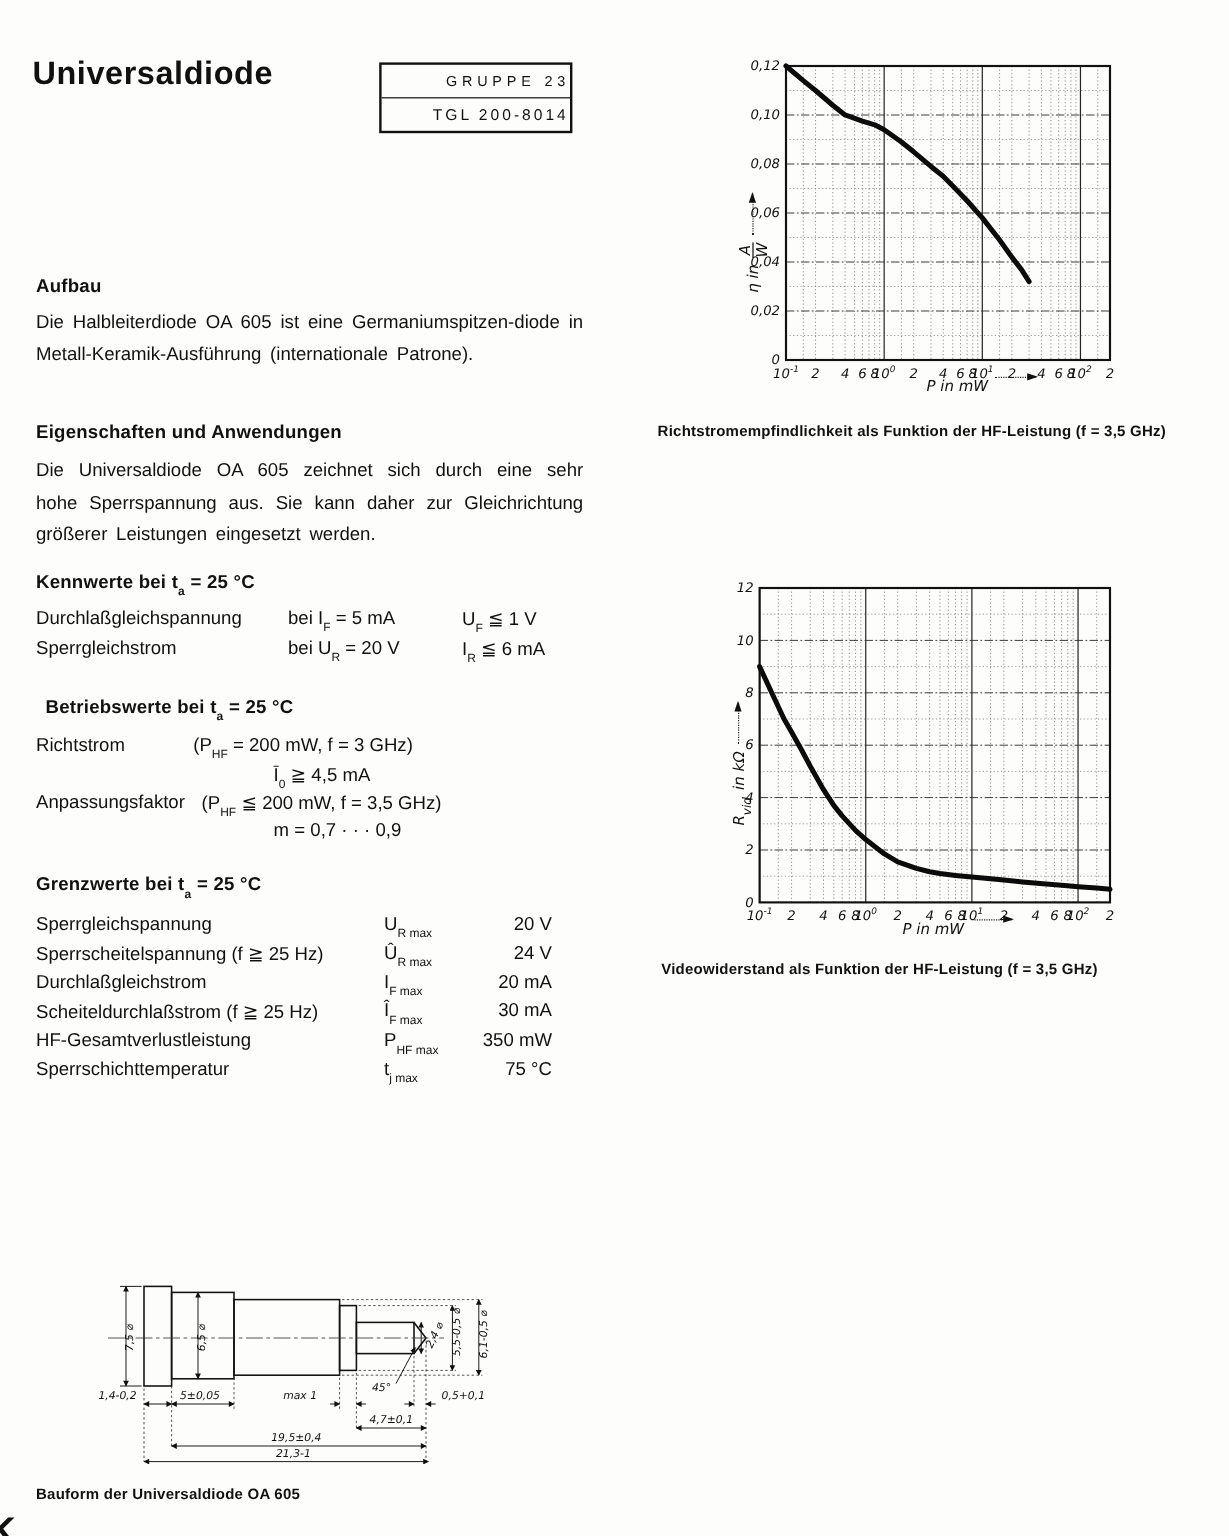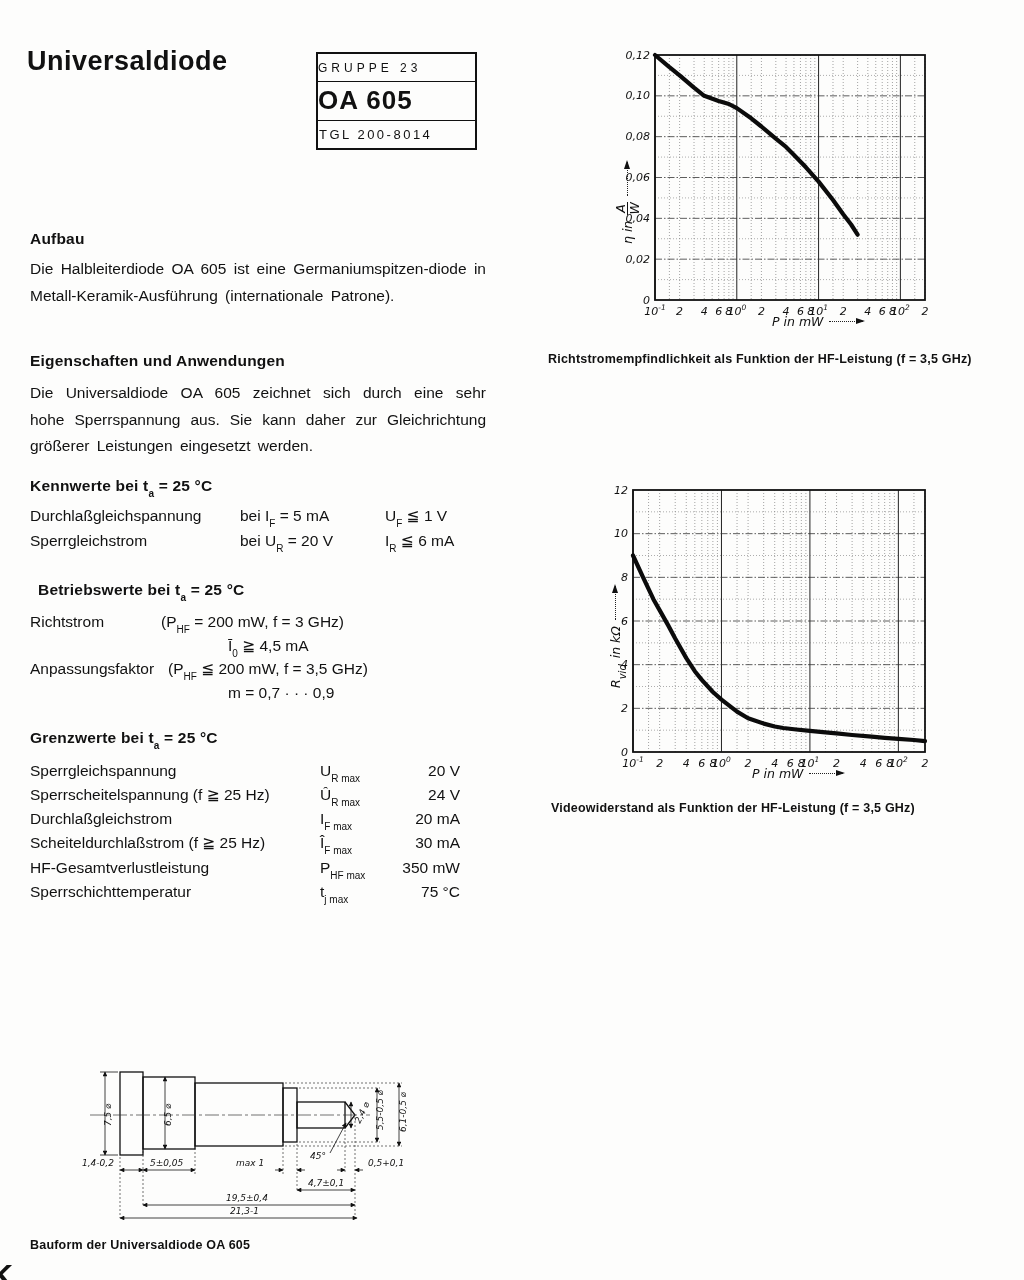--- a/index.html
+++ b/index.html
@@ -1,21 +1,21 @@
 <!DOCTYPE html>
 <html><head>
 <meta charset="utf-8">
 <style>
   html,body{margin:0;padding:0}
   body{width:1024px;height:1280px;position:relative;background:#fdfdfc;color:#111;
        font-family:"Liberation Sans",sans-serif;overflow:hidden}
   .abs{position:absolute}
   .title{font-size:27px;font-weight:bold;letter-spacing:.5px}
   .part-box{width:157px;border:2px solid #111}
-  .pb-row{text-align:left}
+  .pb-row{text-align:right}
   .pb-group{font-size:12px;letter-spacing:4px;padding:7px 0 6px;border-bottom:1.5px solid #111}
   .pb-part{font-size:26px;font-weight:bold;letter-spacing:1px;padding:3px 0 4px;border-bottom:1.5px solid #111}
   .pb-std{font-size:13px;letter-spacing:2.5px;padding:6px 1px 6px}
   .h{font-size:15.5px;font-weight:bold;letter-spacing:.2px}
   .body-p{font-size:15.5px;line-height:1.72;text-align:justify;margin:0;width:456px;word-spacing:3px}
   .row-txt{font-size:15.5px;white-space:nowrap}
   sub{font-size:10px;position:relative;top:2px;line-height:0}
   .val-right{width:90px;text-align:right}
   .caption{font-size:12.5px;font-weight:bold;letter-spacing:.2px}
   
@@ -23,42 +23,41 @@
   .gv-maj{stroke:#222;stroke-width:1}
   .gh-min{stroke:#777;stroke-width:.6;stroke-dasharray:1 2}
   .gh-maj{stroke:#333;stroke-width:.8;stroke-dasharray:7 2 1.5 2}
   .plot-border{fill:none;stroke:#111;stroke-width:1.8}
   .curve{fill:none;stroke:#0b0b0b;stroke-width:4.2;stroke-linejoin:round;stroke-linecap:round}
   .tick{font:italic 11px "DejaVu Sans",sans-serif;fill:#111}
   .tx{text-anchor:middle}
   .ty{text-anchor:end}
   .ylab{transform:rotate(-90deg);transform-origin:0 0;white-space:nowrap;
         font:italic 12.5px "DejaVu Sans",sans-serif;display:flex;align-items:center;gap:6px}
-  .xlab{font:italic 12.5px "DejaVu Sans",sans-serif;display:flex;align-items:center;gap:6px;white-space:nowrap}
+  .xlab{font:italic 12.5px "DejaVu Sans",sans-serif;display:flex;align-items:flex-start;gap:6px;white-space:nowrap}
   .frac{display:inline-flex;flex-direction:column;align-items:center;line-height:1.05;font-style:italic}
   .frac .num{border-bottom:1px solid #111;padding:0 2px}
   .dot-arrow-r{display:inline-block;width:34px;height:0;border-top:1.5px dotted #222;position:relative}
   .dot-arrow-r::after{content:"";position:absolute;right:-2px;top:-4.5px;
       border-left:9px solid #111;border-top:3.5px solid transparent;border-bottom:3.5px solid transparent}
   
   .dol{stroke:#111;stroke-width:1.3;fill:none}
   .dln{stroke:#111;stroke-width:.8;fill:none}
   .dxt{stroke:#333;stroke-width:.7;stroke-dasharray:2 2;fill:none}
   .dcl{stroke:#333;stroke-width:.7;stroke-dasharray:14 3 3 3}
   .dtx{font:italic 9px "DejaVu Sans",sans-serif;fill:#111}
   .corner-mark{font-size:32px;font-weight:bold}
 </style>
 </head>
 <body>
 
 <div class="abs title" style="left:27px;top:46px">Universaldiode</div>
 
 <div class="abs part-box" style="left:316px;top:52px">
   <div class="pb-row pb-group">GRUPPE 23</div>
-  <div class="pb-row pb-part">OA 605</div>
   <div class="pb-row pb-std">TGL 200-8014</div>
 </div>
 
 <div class="abs h" style="left:30px;top:230px">Aufbau</div>
 <p class="abs body-p" style="left:30px;top:256px">Die Halbleiterdiode OA 605 ist eine Germaniumspitzen-diode in Metall-Keramik-Ausführung (internationale Patrone).</p>
 
 <div class="abs h" style="left:30px;top:352px">Eigenschaften und Anwendungen</div>
 <p class="abs body-p" style="left:30px;top:380px">Die Universaldiode OA 605 zeichnet sich durch eine sehr hohe Sperrspannung aus. Sie kann daher zur Gleichrichtung größerer Leistungen eingesetzt werden.</p>
 
 <div class="abs h" style="left:30px;top:477px"><span>Kennwerte bei t</span><sub>a</sub><span> = 25 °C</span></div>

